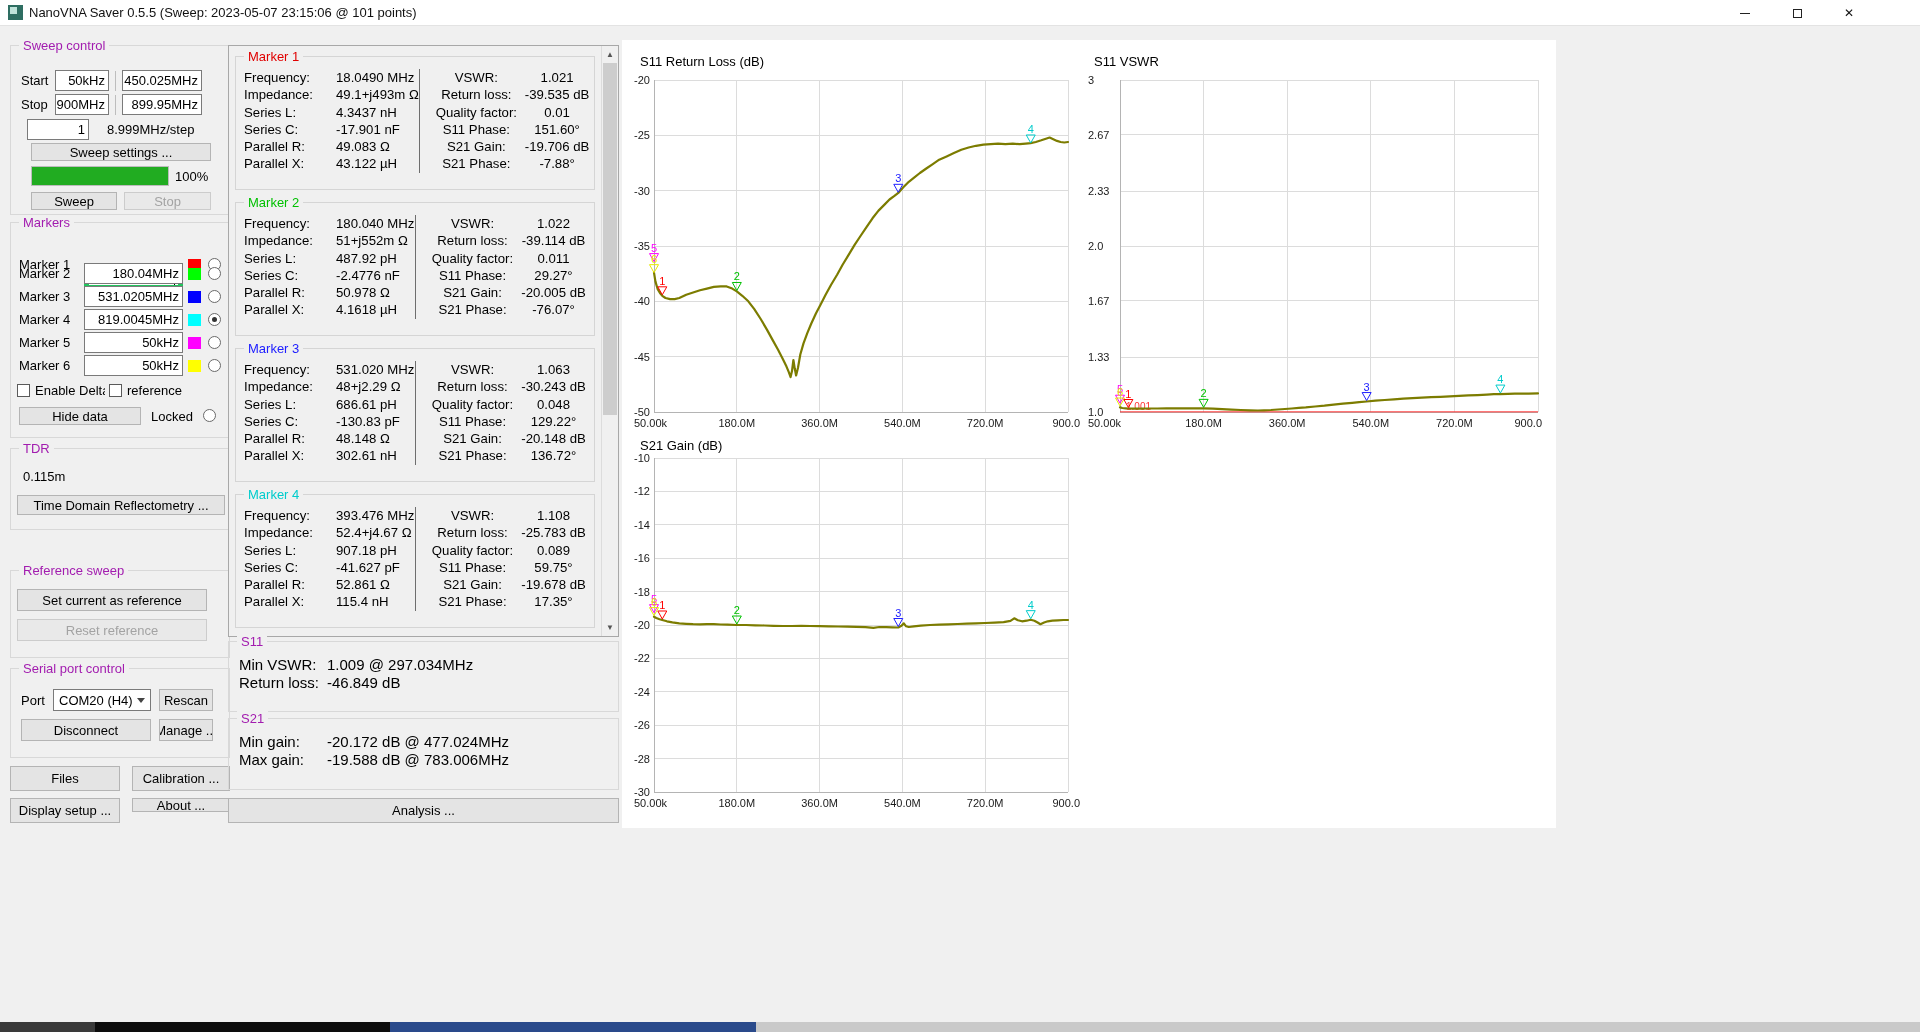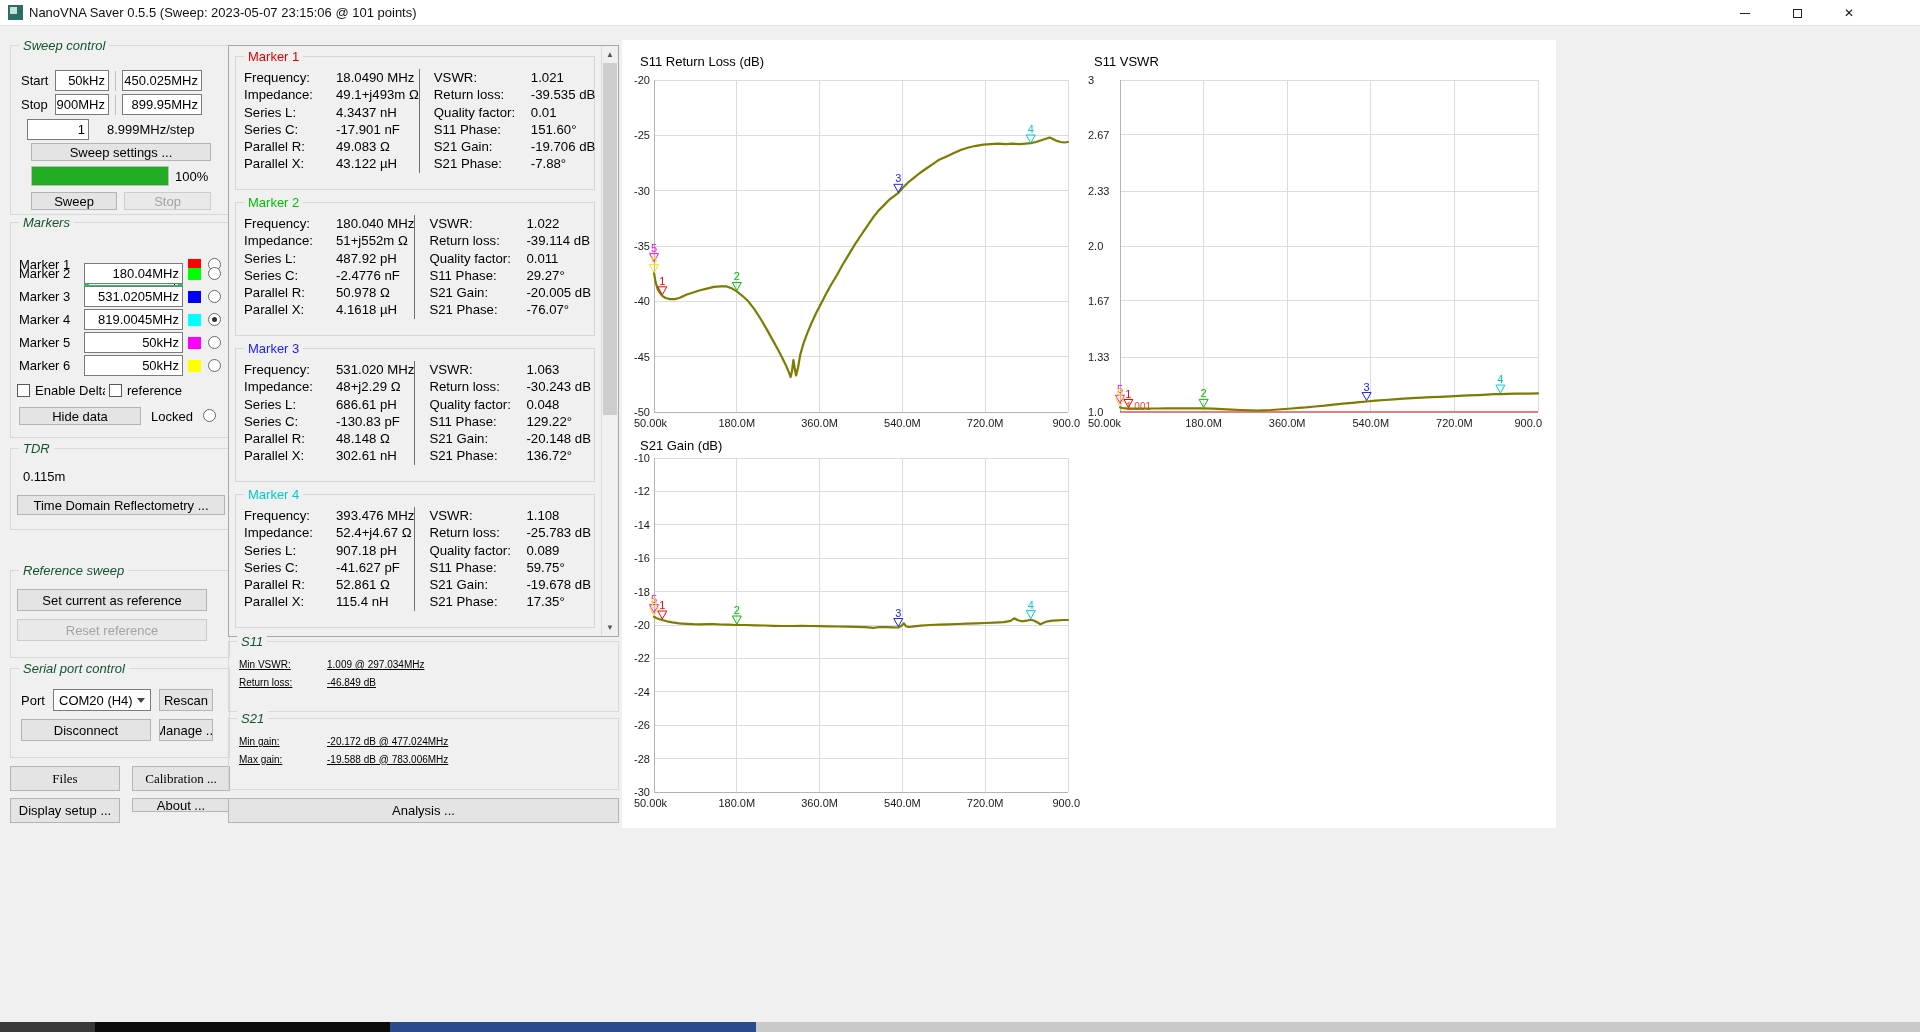--- a/index.html
+++ b/index.html
@@ -13,21 +13,21 @@
   .appicon::after { content:""; position:absolute; left:2px; top:2px; width:7px; height:7px; background:#bfe3da; }
   .apptitle { font-size:13px; color:#111; }
   .winbtns { position:absolute; right:45px; top:0; height:26px; display:flex; }
   .wbtn { width:52px; height:26px; display:flex; align-items:center; justify-content:center; }
   .glyph-min { width:10px; height:1px; background:#222; display:block; }
   .glyph-max { width:9px; height:9px; border:1px solid #222; display:block; }
   .glyph-close { font-size:12px; color:#111; line-height:1; }
 
   
   .group { position:absolute; border:1px solid #d8d8d8; }
-  .grouplabel { position:absolute; top:-8px; left:8px; background:#f0f0f0; padding:0 4px; font-size:13px; color:#14532d; white-space:nowrap;font-style:italic; }
+  .grouplabel { position:absolute; top:-8px; left:8px; background:#f0f0f0; padding:0 4px; font-size:13px; color:#a21caf; white-space:nowrap; }
   .btn { background:#e4e4e4; border:1px solid #b4b4b4; font-size:13px; display:flex; align-items:center; justify-content:center; white-space:nowrap; overflow:hidden; }
   .btn.disabled { color:#a3a3a3; border-color:#cccccc; background:#e9e9e9; }
   .field { background:#fff; border:1px solid #7a7a7a; display:flex; justify-content:flex-end; align-items:center; overflow:hidden; padding:0 3px; font-size:13px; white-space:nowrap; height:21px; }
   .field.focused { border:5px solid #22c55e;margin-top:30px; }
   .caret { width:1px; height:13px; background:#000; margin-left:1px; flex:0 0 auto; }
   .checkbox { width:13px; height:13px; border:1px solid #5a5a5a; background:#fff; flex:0 0 auto; }
   .radio { width:13px; height:13px; border:1px solid #6a6a6a; border-radius:50%; background:#fff; position:relative; flex:0 0 auto; }
   .radio.sel::after { content:""; position:absolute; left:3px; top:3px; width:5px; height:5px; border-radius:50%; background:#333; }
   .swatch { width:13px; height:12px; flex:0 0 auto; }
 
@@ -43,28 +43,28 @@
   .g-serial { left:0; top:636px; width:220px; height:90px; }
   .sb-bottomrow { position:absolute; display:flex; justify-content:space-between; width:220px; }
 
   
   .scrollarea { position:absolute; left:228px; top:45px; width:391px; height:592px; border:1px solid #a8a8a8; background:#f0f0f0; }
   .scrollcontent { position:absolute; left:0; top:0; right:17px; bottom:0; overflow:hidden; padding:10px 6px 0 6px; }
   .mbox { position:relative; border:1px solid #d5d5d5; height:134px; margin-bottom:12px; padding:12px 8px 0 8px; }
   .mbox-title { position:absolute; top:-8px; left:8px; background:#f0f0f0; padding:0 4px; font-size:13px; }
   .mcols { display:flex; }
   .mcol { flex:1 1 50%; }
-  .mcol.right { border-left:1px solid #6e6e6e; padding-left:14px; }
+  .mcol.right { border-left:1px solid #6e6e6e; padding-left:8px;text-align:center; }
   .drow { display:grid; grid-template-columns:92px 1fr; font-size:13.2px; line-height:17.3px; white-space:nowrap; }
   .mcol.right .drow { grid-template-columns:97px 1fr; }
   .sbar { position:absolute; right:0; top:0; width:17px; height:100%; background:#f0f0f0; border-left:1px solid #dcdcdc; }
   .sbtn { position:absolute; left:0; width:16px; height:17px; display:flex; align-items:center; justify-content:center; font-size:8px; color:#555; }
   .sthumb { position:absolute; left:1px; top:17px; width:14px; height:352px; background:#cdcdcd; }
   .sumbox { position:absolute; border:1px solid #d8d8d8; padding:14px 10px 0 10px; }
-  .sumrow { display:grid; grid-template-columns:88px 1fr; font-size:10px; line-height:17.5px; white-space:nowrap;text-decoration:underline; }
+  .sumrow { display:grid; grid-template-columns:88px 1fr; font-size:15px; line-height:17.5px; white-space:nowrap; }
 
   
   .progress { border:1px solid #bcbcbc; background:#e6e6e6; height:20px; position:relative; overflow:hidden; }
   .progress .fill { position:absolute; left:0; top:0; bottom:0; background:#21ac21; }
 
   
   .chartarea { position:absolute; left:622px; top:40px; width:934px; height:788px; background:#ffffff; }
   .chart { position:absolute; }
   svg text { font-family:"Liberation Sans", sans-serif; }
 
@@ -216,21 +216,21 @@
       <span style="position:absolute; left:10px; top:24px; font-size:13px;">Port</span>
       <div class="combo" style="position:absolute; left:42px; top:20px; width:98px;text-align:center;">
         <span>COM20 (H4)</span>
         <span class="combo-arrow"></span>
       </div>
       <div class="btn" style="position:absolute; left:148px; top:20px; width:54px; height:22px;">Rescan</div>
       <div class="btn" style="position:absolute; left:10px; top:50px; width:130px; height:22px;">Disconnect</div>
       <div class="btn" style="position:absolute; left:148px; top:50px; width:54px; height:22px;">Manage ...</div>
     </div>
 
-    <div class="sb-bottomrow" style="left:0; top:734px;font-family:Liberation Serif, serif;">
+    <div class="sb-bottomrow" style="left:0; top:734px;">
       <div class="btn" style="width:110px; height:25px;">Files</div>
       <div class="btn" style="width:98px; height:25px;">Calibration ...</div>
     </div>
     <div class="sb-bottomrow" style="left:0; top:766px;">
       <div class="btn" style="width:110px; height:25px;">Display setup ...</div>
       <div class="btn" style="width:98px; height:14px;">About ...</div>
     </div>
   </div>
 
   <div class="scrollarea">

